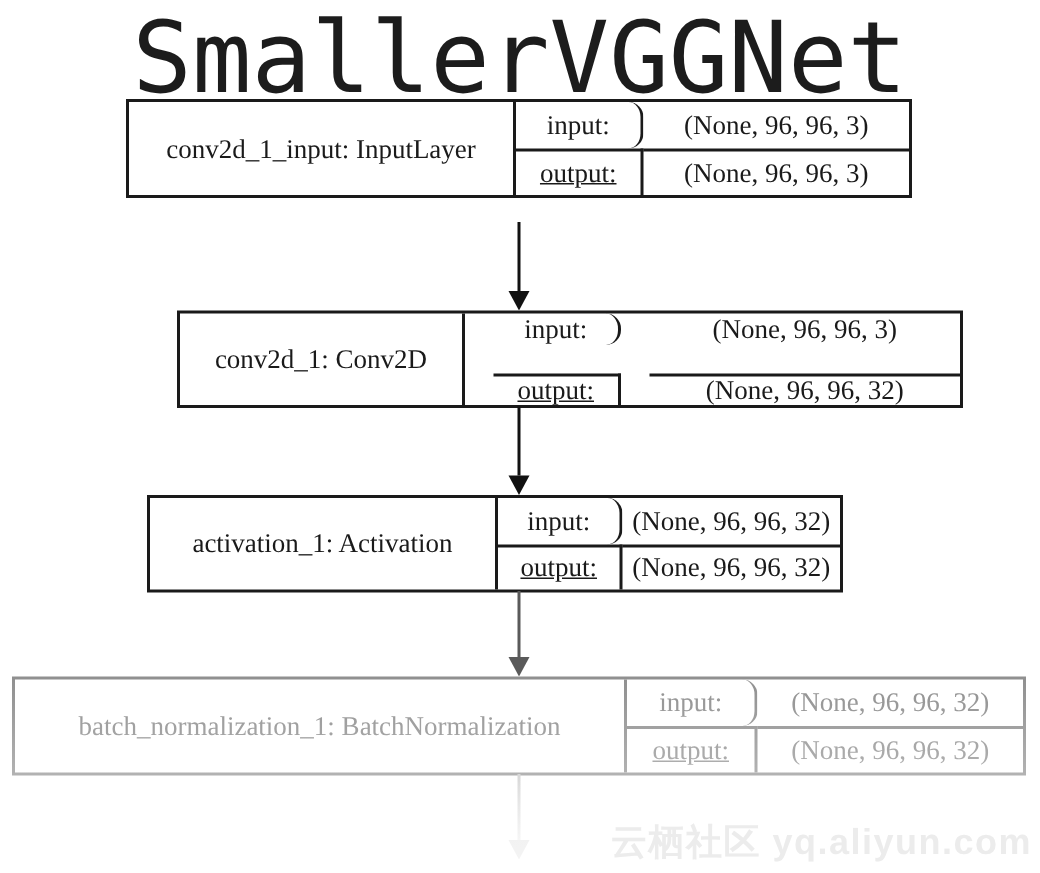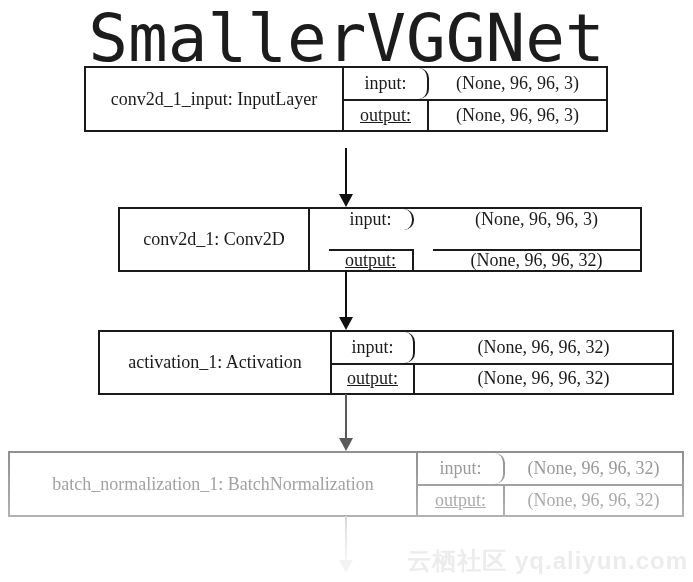--- a/index.html
+++ b/index.html
@@ -45,21 +45,21 @@
     border-right:2px solid currentColor;
     padding:0 6px;
   }
   .io-in{ grid-column:2; grid-row:1; border-right:2px solid currentColor;border-radius:10px; }
   .io-out{ grid-column:2; grid-row:2; border-right:2px solid currentColor; border-top:2px solid currentColor;text-decoration:underline; }
   .val-in{ grid-column:3; grid-row:1; }
   .val-out{ grid-column:3; grid-row:2; border-top:2px solid currentColor; }
 
   .n1{ left:84px;  top:66px;  width:524px; height:66px; grid-template-columns:258px 85px 1fr; }
   .n2{ left:118px; top:207px; width:524px; height:65px; grid-template-columns:190px 85px 1fr;gap:19px; }
-  .n3{ left:98px;  top:330px; width:576px; height:65px; grid-template-columns:232px 83px 1fr;text-align:center; }
+  .n3{ left:98px;  top:330px; width:464px; height:65px; grid-template-columns:232px 83px 1fr;text-align:center; }
   .n4{ left:8px;   top:451px; width:676px; height:66px; grid-template-columns:408px 87px 1fr; color:#909090; }
 
   
   .arrow-line{
     position:absolute;
     left:345px;
     width:2px;
     background:#111111;
   }
   .arrow-head{

